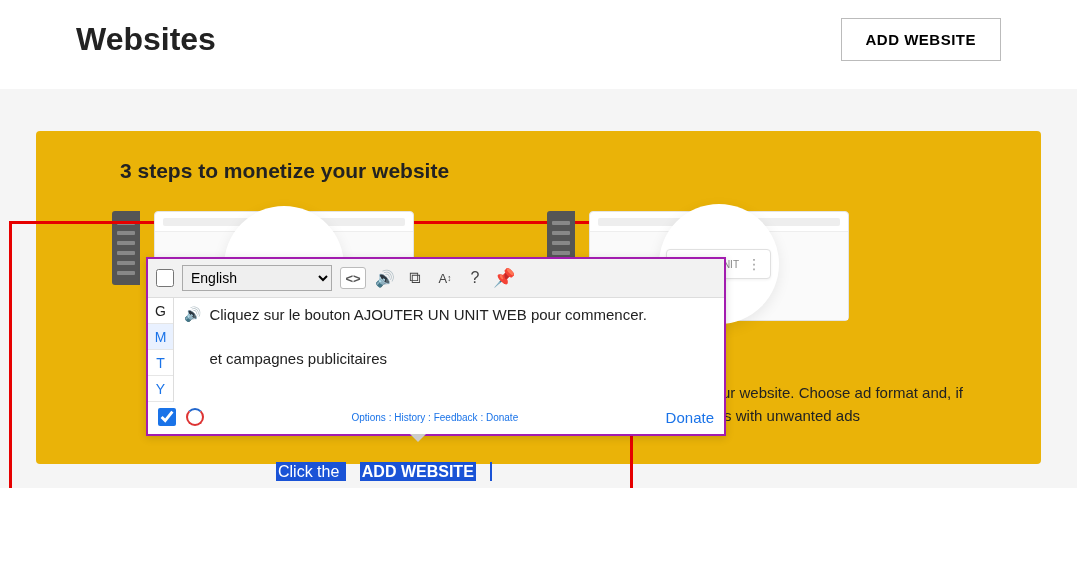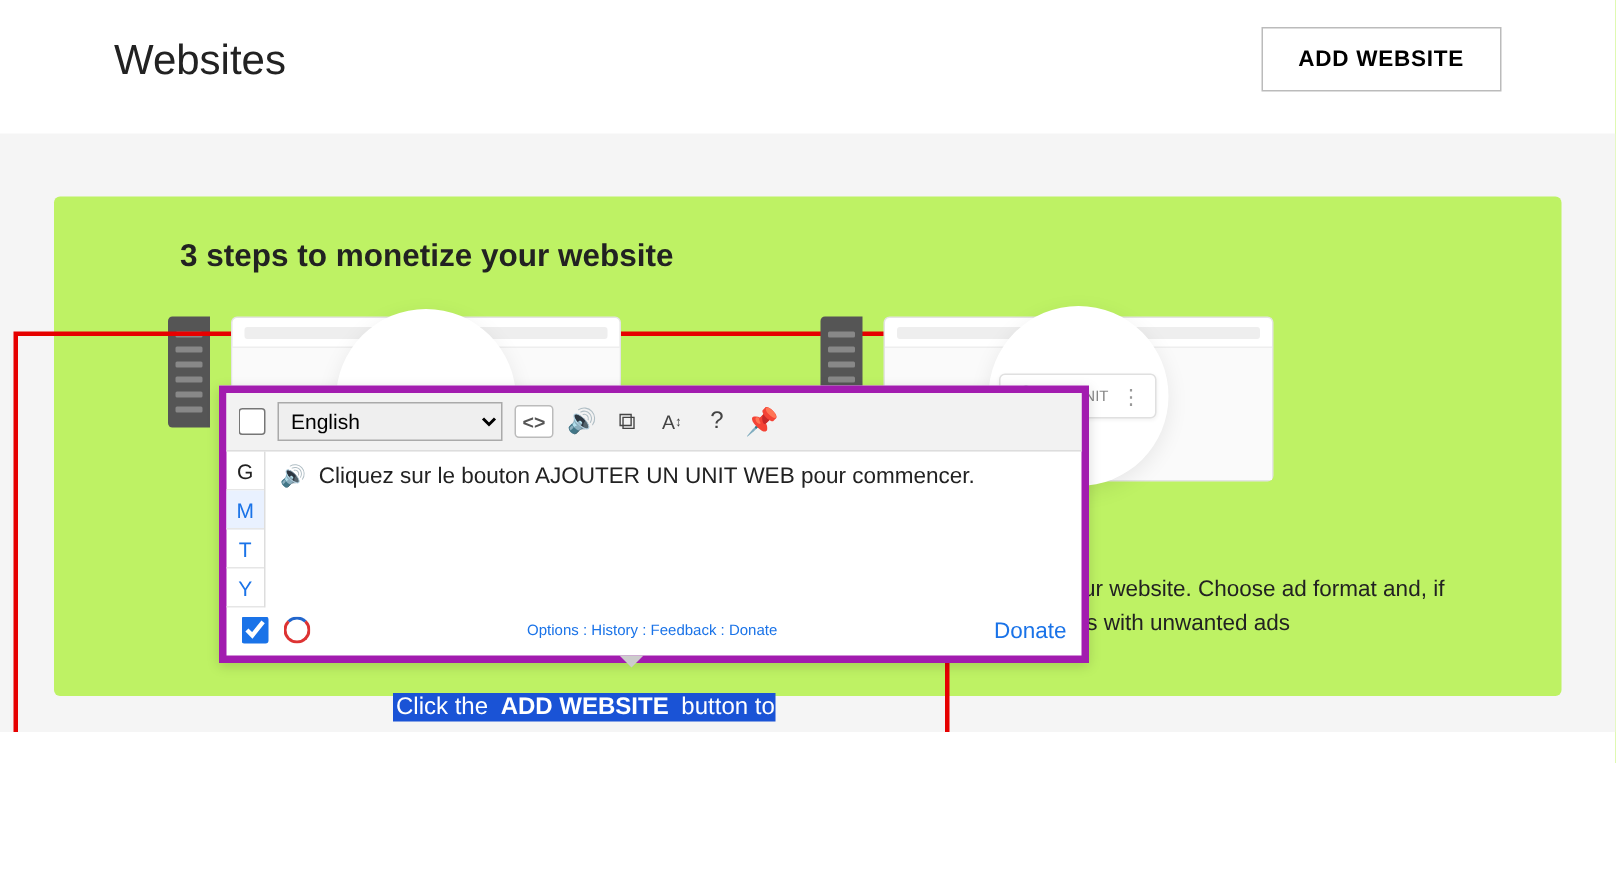--- a/index.html
+++ b/index.html
@@ -1,23 +1,23 @@
 <!DOCTYPE html>
 <html><head>
 <meta charset="utf-8">
 <style>
 * { box-sizing: border-box; margin: 0; padding: 0; }
 body { font-family: Arial, Helvetica, sans-serif; background: #fff; color: #222; }
 
 .topbar { display:flex; align-items:center; justify-content:space-between; padding: 18px 76px 28px; }
-.topbar h1 { font-size: 28px; font-weight: 400; }
+.topbar h1 { font-size: 32px; font-weight: 700; }
 .add-btn { border:1px solid #bbb; background:#fff; padding:12px 24px; font-size:15px; font-weight:700; letter-spacing:0.5px; cursor:pointer; }
 
 .gray-band { background:#f5f5f5; padding: 42px 36px 24px; }
-.card { background:#bef264; border-radius:4px; padding: 28px 76px 36px; }
+.card { background:#eab308; border-radius:4px; padding: 28px 76px 36px; }
 
 .card h2 { font-size:21px; font-weight:700; margin-bottom:28px; margin-left:8px; }
 
 .steps { display:flex; gap:16px; position:relative; }
 .step { flex:1; position:relative; }
 
 
 .illus { display:flex; align-items:flex-start; gap:14px; margin-bottom:22px; }
 .ham { width:28px; background:#555; border-radius:3px 0 0 3px; padding:10px 5px; display:flex; flex-direction:column; gap:6px; }
 .ham div { height:4px; background:#888; border-radius:1px; }
@@ -39,21 +39,21 @@
 .step p .bold { font-weight:700; }
 
 
 .redbox { position:absolute; border:3px solid #e60000; left:-103px; top:10px; width:624px; height:328px; pointer-events:none; }
 
 
 .illus1 { display:flex; align-items:flex-start; gap:14px; margin-bottom:4px; }
 .illus1 .browser .content-box .circ { top:-10px; }
 
 
-.popup { position:absolute; left:34px; top:46px; width:580px; background:#fff; border:5px solid #a21caf; box-shadow:0 2px 8px rgba(0,0,0,0.15); font-size:15px; z-index:5; }
+.popup { position:absolute; left:34px; top:46px; width:580px; background:#fff; border:2px solid #a21caf; box-shadow:0 2px 8px rgba(0,0,0,0.15); font-size:15px; z-index:5; }
 .popup .toprow { display:flex; align-items:center; gap:8px; padding:6px 8px; border-bottom:1px solid #ddd; background:#f2f2f2; }
 .popup .chk { width:18px; height:18px; }
 .popup select { height:26px; border:1px solid #aaa; font-size:14px; padding:0 4px; }
 .popup .swap { border:1px solid #bbb; background:#fff; border-radius:3px; width:26px; height:22px; font-size:13px; display:flex;align-items:center;justify-content:center;color:#555;font-weight:bold; }
 .popup .ticon { width:22px; height:22px; display:inline-flex; align-items:center; justify-content:center; color:#444; font-size:16px; }
 .popup .pin { font-size:18px; }
 
 .popup .body { display:flex; }
 .popup .tabs { width:26px; border-right:1px solid #ddd; display:flex; flex-direction:column; }
 .popup .tabs div { height:26px; display:flex; align-items:center; justify-content:center; font-size:14px; border-bottom:1px solid #e6e6e6; cursor:pointer; }
@@ -66,21 +66,21 @@
 .popup .footer { display:flex; align-items:center; padding:6px 10px 8px; gap:10px; }
 .popup .footer .fchk { width:18px; height:18px; accent-color:#1a73e8; }
 .popup .footer .spin { width:18px;height:18px;border:2px solid #d33;border-top-color:#26c;border-radius:50%; }
 .popup .footer .links { margin-left:auto; color:#1a73e8; font-size:10px; margin-right:auto; }
 .popup .footer .links a { color:#1a73e8; text-decoration:none; cursor:pointer; }
 .popup .footer .close { color:#1a73e8; cursor:pointer; }
 .popup .tail { position:absolute; left:262px; bottom:-8px; width:0;height:0;border-left:8px solid transparent;border-right:8px solid transparent;border-top:8px solid #ccc; }
 
 
 .srcblock { position:absolute; left:150px; top:248px; z-index:3; font-size:16px; color:#fff; }
-.srcblock span { background:#1a53d6; padding:1px 2px; line-height:1.65; }
+.srcblock span { background:#1a53d6; padding:1px 2px; line-height:1.65;margin-left:14px; }
 .srcblock .b { font-weight:700; }
 </style>
 </head>
 <body>
 
 <div class="topbar">
   <h1>Websites</h1>
   <button class="add-btn">ADD WEBSITE</button>
 </div>
 
@@ -129,20 +129,21 @@
               <div class="sel">M</div>
               <div style="color:#1a73e8;">T</div>
               <div style="color:#1a73e8;">Y</div>
             </div>
             <div class="trans">
               <div class="line">
                 <span class="spk">🔊</span>
                 <p>
                   <span>Cliquez sur le bouton AJOUTER UN UNIT WEB pour commencer.</span><br>
                   <br>
+                  <span>et campagnes publicitaires</span>
                 </p>
               </div>
             </div>
           </div>
           <div class="footer">
             <input type="checkbox" class="fchk" checked="" style="">
             <div class="spin"></div>
             <span class="links">
               <a>Options</a><span> : </span><a>History</a><span> : </span><a>Feedback</a><span> : </span><a>Donate</a>
             </span>

